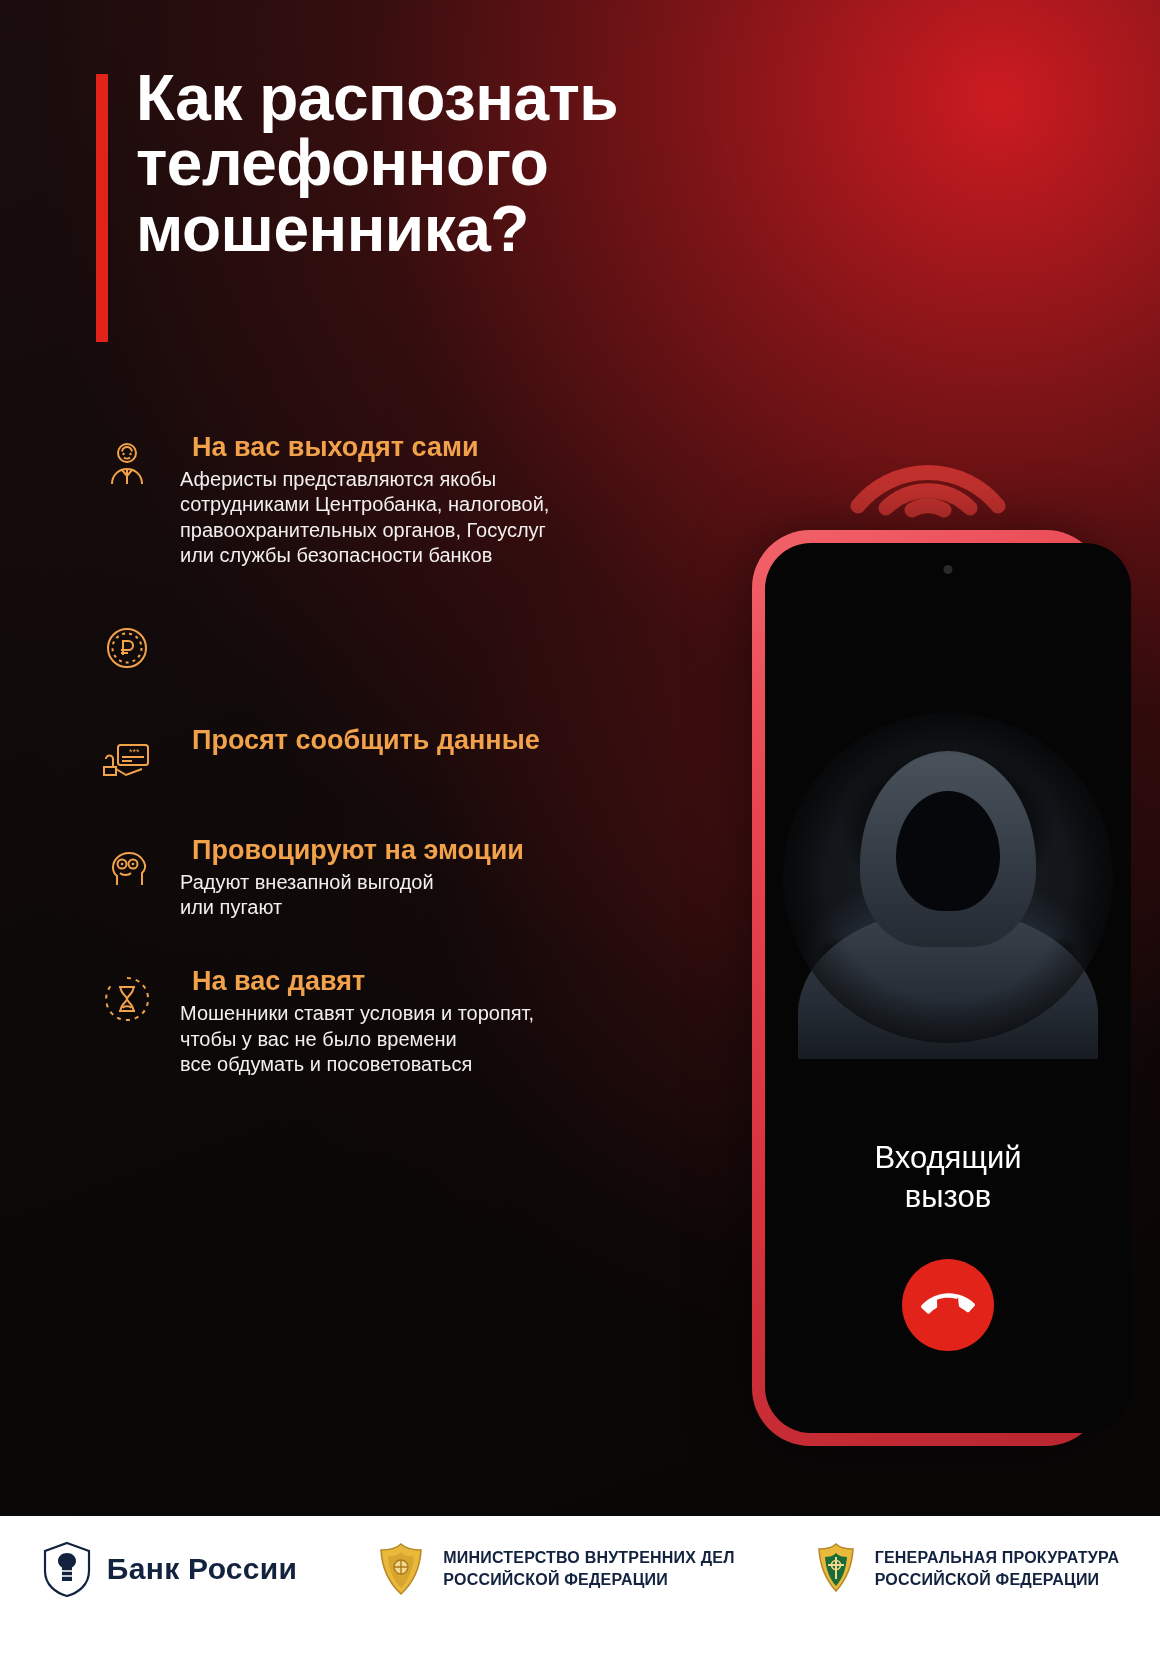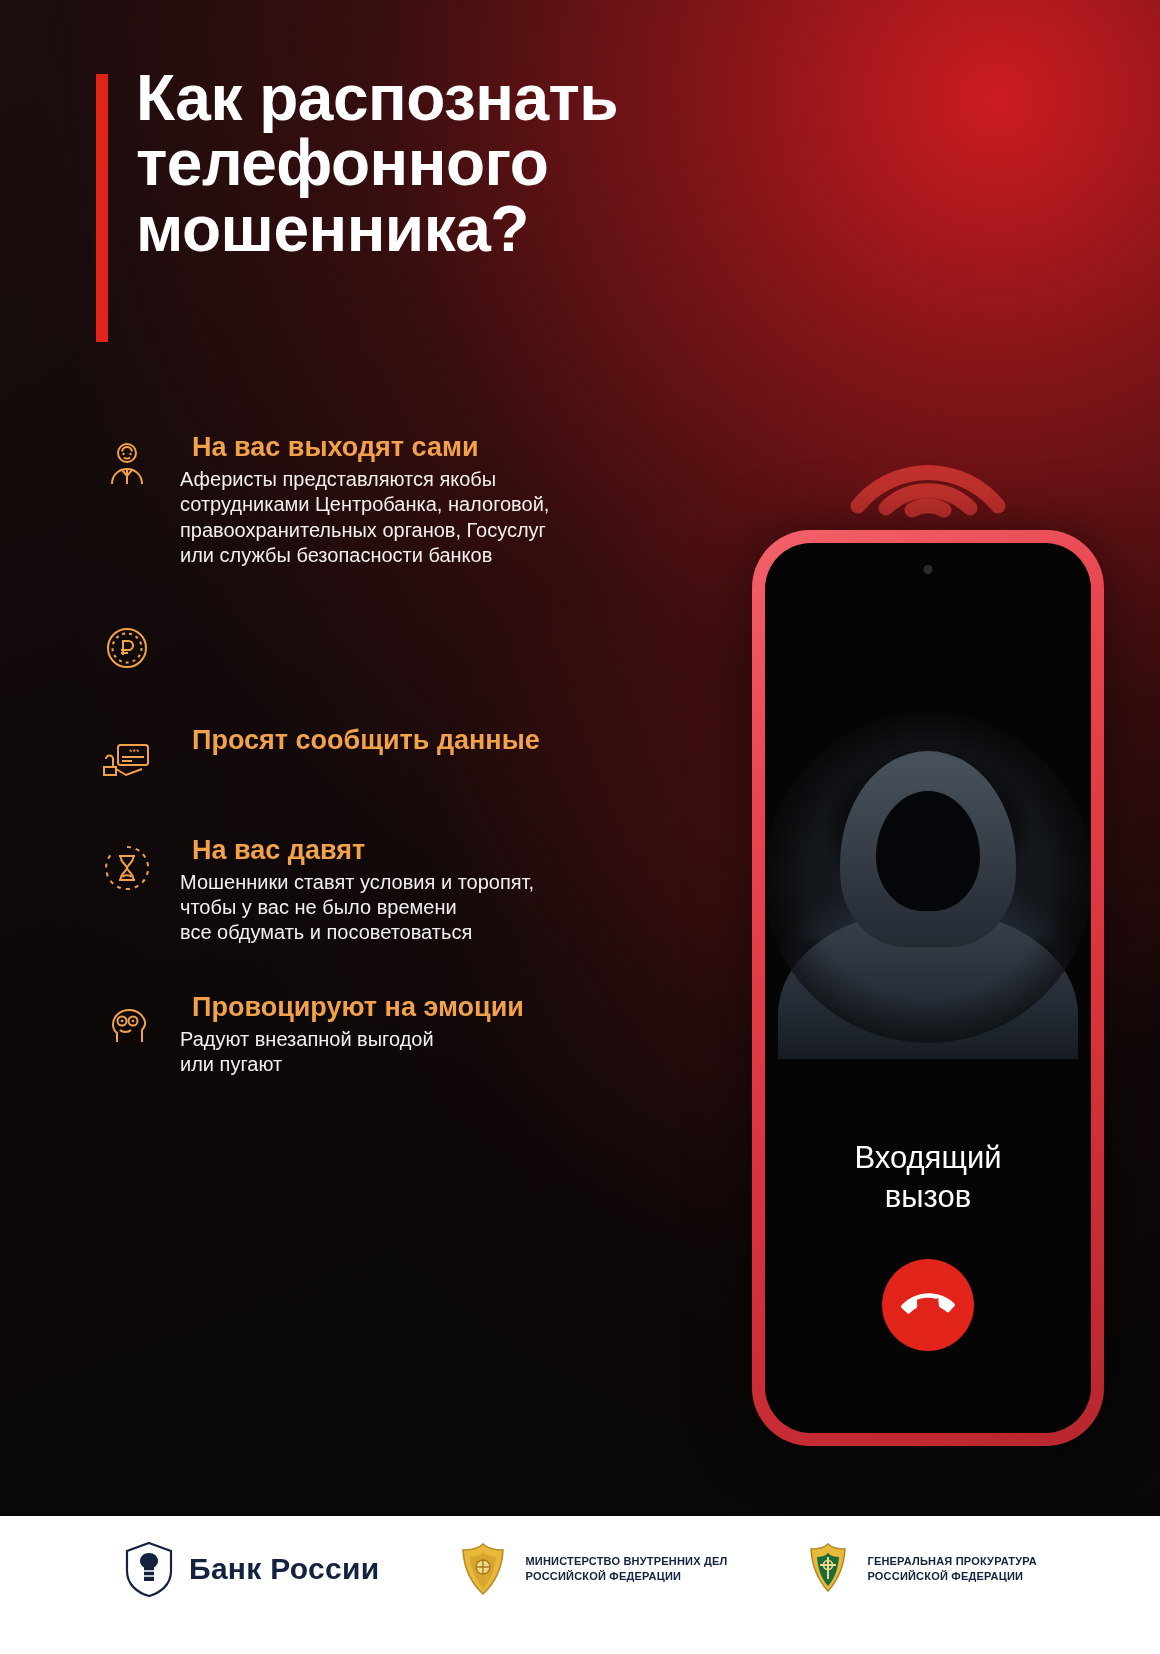--- a/index.html
+++ b/index.html
@@ -62,21 +62,21 @@
   .phone{
     position:absolute;left:752px;top:530px;width:352px;height:916px;
     border-radius:58px;
     background:linear-gradient(150deg,#f2626a 0%, #e8454f 25%, #d8333c 60%, #b8262e 100%);
     padding:13px;
     box-sizing:border-box;
     box-shadow:0 0 60px rgba(0,0,0,0.5);
   }
   .phone-screen{
     width:100%;height:100%;border-radius:46px;background:#050505;
-    position:relative;overflow:hidden;
+    position:relative;overflow:hidden;padding-left:40px;
   }
   .phone-cam{
     position:absolute;left:50%;top:22px;width:9px;height:9px;border-radius:50%;
     background:#2a2a2a;transform:translateX(-50%);
   }
   .hacker{
     position:absolute;left:50%;top:170px;transform:translateX(-50%);
     width:330px;height:330px;border-radius:50%;
     background:
       radial-gradient(ellipse 46% 34% at 50% 34%, #0b0d10 0%, #0b0d10 55%, rgba(11,13,16,0) 72%),
@@ -130,21 +130,21 @@
   .logo{
     display:flex;align-items:center;gap:14px;
   }
   .logo-cbr-text{
     color:#12223f;font-size:30px;font-weight:bold;letter-spacing:0.3px;
   }
   .logo-two-line{
     display:flex;flex-direction:column;justify-content:center;
   }
   .logo-two-line span{
-    color:#12223f;font-size:11px;font-weight:bold;line-height:1.35;letter-spacing:0.2px;
+    color:#12223f;font-size:16px;font-weight:bold;line-height:1.35;letter-spacing:0.2px;
   }
 </style>
 </head>
 <body>
 
 <div class="poster">
   <div class="bg-base"></div>
   <div class="bottom-white"></div>
 
   <div class="title-wrap">
@@ -230,51 +230,51 @@
         </svg>
       </div>
       <div class="item-body">
         <div class="item-title">Просят сообщить данные</div>
       </div>
     </div>
 
     <div class="item">
       <div class="item-icon">
         <svg width="58" height="58" viewBox="0 0 58 58" fill="none" stroke="#F2A24B" stroke-width="2">
+          <path d="M44 46V34c3-3 4-7 2-11-2.8-5.6-8.6-9-15-9-8.8 0-16 6.5-16 14.5 0 4 1.6 6.5 4 8.6V46"></path>
+          <circle cx="24" cy="25" r="4.5"></circle>
+          <circle cx="35" cy="25" r="4.5"></circle>
+          <circle cx="24" cy="25" r="1.3" fill="#F2A24B" stroke="none"></circle>
+          <circle cx="35" cy="25" r="1.3" fill="#F2A24B" stroke="none"></circle>
+          <path d="M22 34c2.5 2.5 8.5 2.5 11 0"></path>
+        </svg>
+      </div>
+      <div class="item-body">
+        <div class="item-title">Провоцируют на эмоции</div>
+        <div class="item-desc">Радуют внезапной выгодой
+или пугают</div>
+      </div>
+    </div>
+
+    <div class="item">
+      <div class="item-icon">
+        <svg width="58" height="58" viewBox="0 0 58 58" fill="none" stroke="#F2A24B" stroke-width="2">
           <path d="M29 8a21 21 0 1 1-14.8 6.2" stroke-dasharray="4 5"></path>
           <path d="M21 17h16"></path>
           <path d="M21 41h16"></path>
           <path d="M22.5 17c0 7 6.5 9 6.5 12s-6.5 5-6.5 12"></path>
           <path d="M35.5 17c0 7-6.5 9-6.5 12s6.5 5 6.5 12"></path>
           <path d="M24.5 38c1.5-2.5 7.5-2.5 9 0"></path>
         </svg>
       </div>
       <div class="item-body">
         <div class="item-title">На вас давят</div>
         <div class="item-desc">Мошенники ставят условия и торопят,
 чтобы у вас не было времени
 все обдумать и посоветоваться</div>
-      </div>
-    </div>
-
-    <div class="item">
-      <div class="item-icon">
-        <svg width="58" height="58" viewBox="0 0 58 58" fill="none" stroke="#F2A24B" stroke-width="2">
-          <path d="M44 46V34c3-3 4-7 2-11-2.8-5.6-8.6-9-15-9-8.8 0-16 6.5-16 14.5 0 4 1.6 6.5 4 8.6V46"></path>
-          <circle cx="24" cy="25" r="4.5"></circle>
-          <circle cx="35" cy="25" r="4.5"></circle>
-          <circle cx="24" cy="25" r="1.3" fill="#F2A24B" stroke="none"></circle>
-          <circle cx="35" cy="25" r="1.3" fill="#F2A24B" stroke="none"></circle>
-          <path d="M22 34c2.5 2.5 8.5 2.5 11 0"></path>
-        </svg>
-      </div>
-      <div class="item-body">
-        <div class="item-title">Провоцируют на эмоции</div>
-        <div class="item-desc">Радуют внезапной выгодой
-или пугают</div>
       </div>
     </div>
 
   </div>
 
   <div class="footer">
 
     <div class="logo">
       <svg width="52" height="56" viewBox="0 0 52 56">
         <path d="M26 2 L48 10 v20 c0 14-11 22-22 25C15 52 4 44 4 30V10z" fill="#ffffff" stroke="#12223f" stroke-width="2.2"></path>

